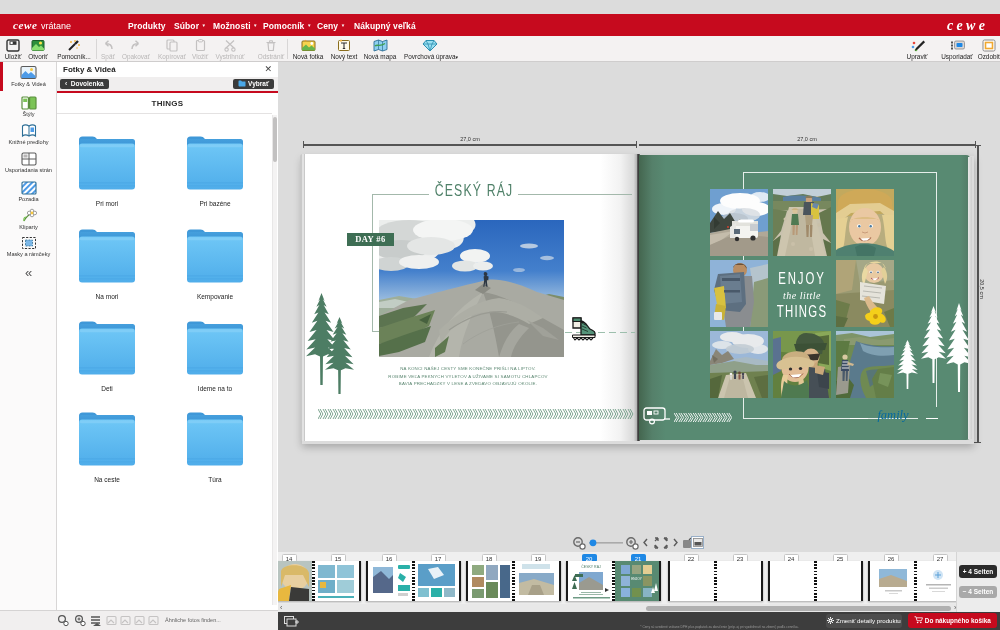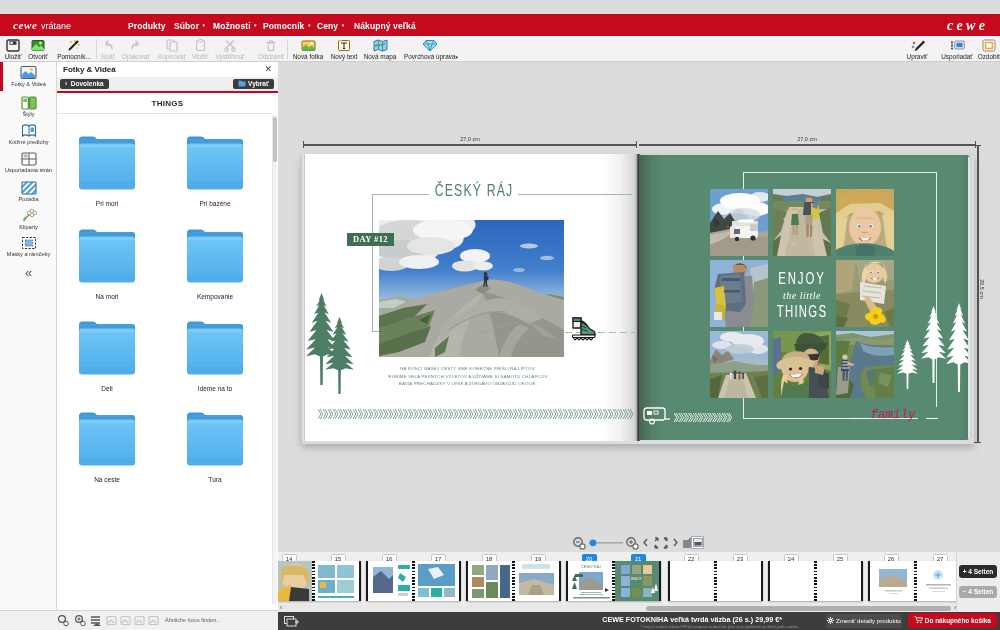--- a/index.html
+++ b/index.html
@@ -480,21 +480,21 @@
 <div class="abs" style="left:690px;top:95px;width:4px;height:282px;background:linear-gradient(90deg,#e8e8e8,#cfcfcf);"></div>
 
 <div class="abs" style="left:94px;top:132px;width:57px;height:1px;background:#a3b8ab;"></div>
 <div class="abs" style="left:240px;top:132px;width:114px;height:1px;background:#a3b8ab;"></div>
 <div class="abs" style="left:94px;top:132px;width:1px;height:137px;background:#a3b8ab;"></div>
 <div class="abs" style="left:94px;top:269px;width:9px;height:1px;background:#a3b8ab;"></div>
 <div class="abs" style="left:287px;top:270px;width:70px;height:1px;background:repeating-linear-gradient(90deg,#9dbfad 0,#9dbfad 7px,transparent 7px,transparent 11px);"></div>
 
 <div class="abs" style="left:155px;top:121.5px;width:82px;text-align:center;font-size:12.5px;font-weight:normal;color:#4f8068;letter-spacing:1.2px;transform:scale(0.98,1.3);font-family:'Liberation Sans';white-space:nowrap;">ČESKÝ RÁJ</div>
 
-<div class="abs" style="left:69px;top:171px;width:47px;height:13px;background:#3e6e54;z-index:5;color:#fff;font-family:'Liberation Serif';font-weight:bold;font-size:8.5px;text-align:center;line-height:13px;letter-spacing:0.4px;">DAY #12</div>
+<div class="abs" style="left:69px;top:171px;width:47px;height:13px;background:#3e6e54;z-index:5;color:#fff;font-family:'Liberation Serif';font-weight:bold;font-size:8.5px;text-align:center;line-height:13px;letter-spacing:0.4px;">DAY #6</div>
 <svg class="abs" style="left:101px;top:158px;" width="185" height="137" viewBox="0 0 185 137">
 <defs>
           <linearGradient id="sky1" x1="0" y1="0" x2="0" y2="1">
             <stop offset="0" stop-color="#2a66bd"></stop>
             <stop offset="0.6" stop-color="#4480cc"></stop>
             <stop offset="1" stop-color="#a8c6e2"></stop>
           </linearGradient>
         </defs>
 <rect width="185" height="85" fill="url(#sky1)"></rect>
 <g fill="#eceeed">
@@ -916,21 +916,21 @@
         <path d="M43.2 0 L46.0 4.5 L43.2 9" stroke="#ffffff" stroke-width="0.9" fill="none"></path>
         <path d="M45.3 0 L48.1 4.5 L45.3 9" stroke="#ffffff" stroke-width="0.9" fill="none"></path>
         <path d="M48.0 0 L50.8 4.5 L48.0 9" stroke="#ffffff" stroke-width="0.9" fill="none"></path>
         <path d="M50.1 0 L52.9 4.5 L50.1 9" stroke="#ffffff" stroke-width="0.9" fill="none"></path>
         <path d="M52.8 0 L55.6 4.5 L52.8 9" stroke="#ffffff" stroke-width="0.9" fill="none"></path>
         <path d="M54.9 0 L57.7 4.5 L54.9 9" stroke="#ffffff" stroke-width="0.9" fill="none"></path>
       </svg>
 
 <div class="abs" style="left:572px;top:356px;width:18px;height:1px;background:#fff;"></div>
 <div class="abs" style="left:648px;top:356px;width:12px;height:1px;background:#fff;"></div>
-<div class="abs" style="left:583px;top:346px;width:64px;text-align:center;font-family:Liberation Mono, monospace;font-style:italic;font-size:12.5px;color:#be185d;">family</div>
+<div class="abs" style="left:583px;top:346px;width:64px;text-align:center;font-family:Liberation Serif, serif;font-style:italic;font-size:12.5px;color:#0369a1;">family</div>
 </div>
 
 <div id="filmstrip">
       <div class="abs" style="left:0;top:0;width:678px;height:60px;overflow:hidden;">
         <div class="abs" style="left:3.5px;top:2px;width:15px;height:8px;background:#ffffff;border:0.5px solid #c5c5c5;border-radius:1.5px;font-size:6px;color:#333333;text-align:center;line-height:8px;">14</div>
         <div class="abs" style="left:52.5px;top:2px;width:15px;height:8px;background:#ffffff;border:0.5px solid #c5c5c5;border-radius:1.5px;font-size:6px;color:#333333;text-align:center;line-height:8px;">15</div>
         <div class="abs" style="left:-12px;top:9px;width:95px;height:40px;background:#fff;border-left:2.5px solid #1a1a1a;border-right:2.5px solid #1a1a1a;box-shadow:0 1px 2px rgba(0,0,0,0.3);"></div>
         <div class="abs" style="left:-9.5px;top:9px;width:45px;height:40px;overflow:hidden;"><svg width="45" height="40" viewBox="0 0 45 40">
             <rect width="45" height="40" fill="#b8c4c0"></rect>
             <ellipse cx="26" cy="16" rx="14" ry="13" fill="#e8cfa0"></ellipse>
@@ -1092,21 +1092,20 @@
 </g>
       </svg>
 <div class="abs" style="left:165px;top:7px;font-size:6px;color:#666;transform:scale(0.92);transform-origin:left;">Ähnliche fotos finden...</div>
 </div>
 <div id="bottombar">
 <svg class="abs" style="left:6px;top:4px;" width="16" height="11" viewBox="0 0 16 11">
         <rect x="0.5" y="0.5" width="9" height="7" fill="none" stroke="#ddd" stroke-width="1"></rect>
         <rect x="3" y="3" width="9" height="7" fill="#3d3d3d" stroke="#ddd" stroke-width="1"></rect>
         <path d="M13 4 L13 8 M11 6 L15 6" stroke="#ddd" stroke-width="1"></path>
       </svg>
-<div class="abs" style="left:200px;top:3px;width:304px;text-align:right;font-size:7.2px;font-weight:bold;color:#fff;">CEWE FOTOKNIHA veľká tvrdá väzba (26 s.) 29,99 €*</div>
 <div class="abs" style="left:336px;top:11.5px;width:164px;text-align:center;font-size:4.8px;color:#9a9a9a;white-space:nowrap;transform:scale(0.68);transform-origin:center;">* Ceny sú uvedené vrátane DPH plus poplatok za doručenie (príp. aj pri vyzdvihnutí na zberni) podľa cenníka.</div>
 <div class="abs" style="left:548px;top:2px;width:76px;height:14px;background:#4c4c4c;border-radius:3px;color:#fff;font-size:6.2px;text-align:center;line-height:14px;"><svg width="7" height="7" viewBox="0 0 10 10" style="vertical-align:-1px;">
           <circle cx="5" cy="5" r="2" fill="none" stroke="#fff" stroke-width="1.6"></circle>
           <g stroke="#fff" stroke-width="1.4">
             <path d="M5 0 L5 2 M5 8 L5 10 M0 5 L2 5 M8 5 L10 5 M1.5 1.5 L3 3 M7 7 L8.5 8.5 M8.5 1.5 L7 3 M3 7 L1.5 8.5"></path>
           </g>
         </svg> Zmeniť detaily produktu</div>
 <div class="abs" style="left:630px;top:1px;width:89px;height:15px;background:#c60a1e;border-radius:3px;color:#fff;font-size:6.4px;font-weight:bold;text-align:center;line-height:15px;"><svg width="9" height="8" viewBox="0 0 12 11" style="vertical-align:-1px;">
           <path d="M0.5 1 L2.5 1 L4 6.5 L10 6.5 L11.5 2.5 L3 2.5" fill="none" stroke="#fff" stroke-width="1.1"></path>
           <circle cx="4.8" cy="9" r="1.1" fill="#fff"></circle>

